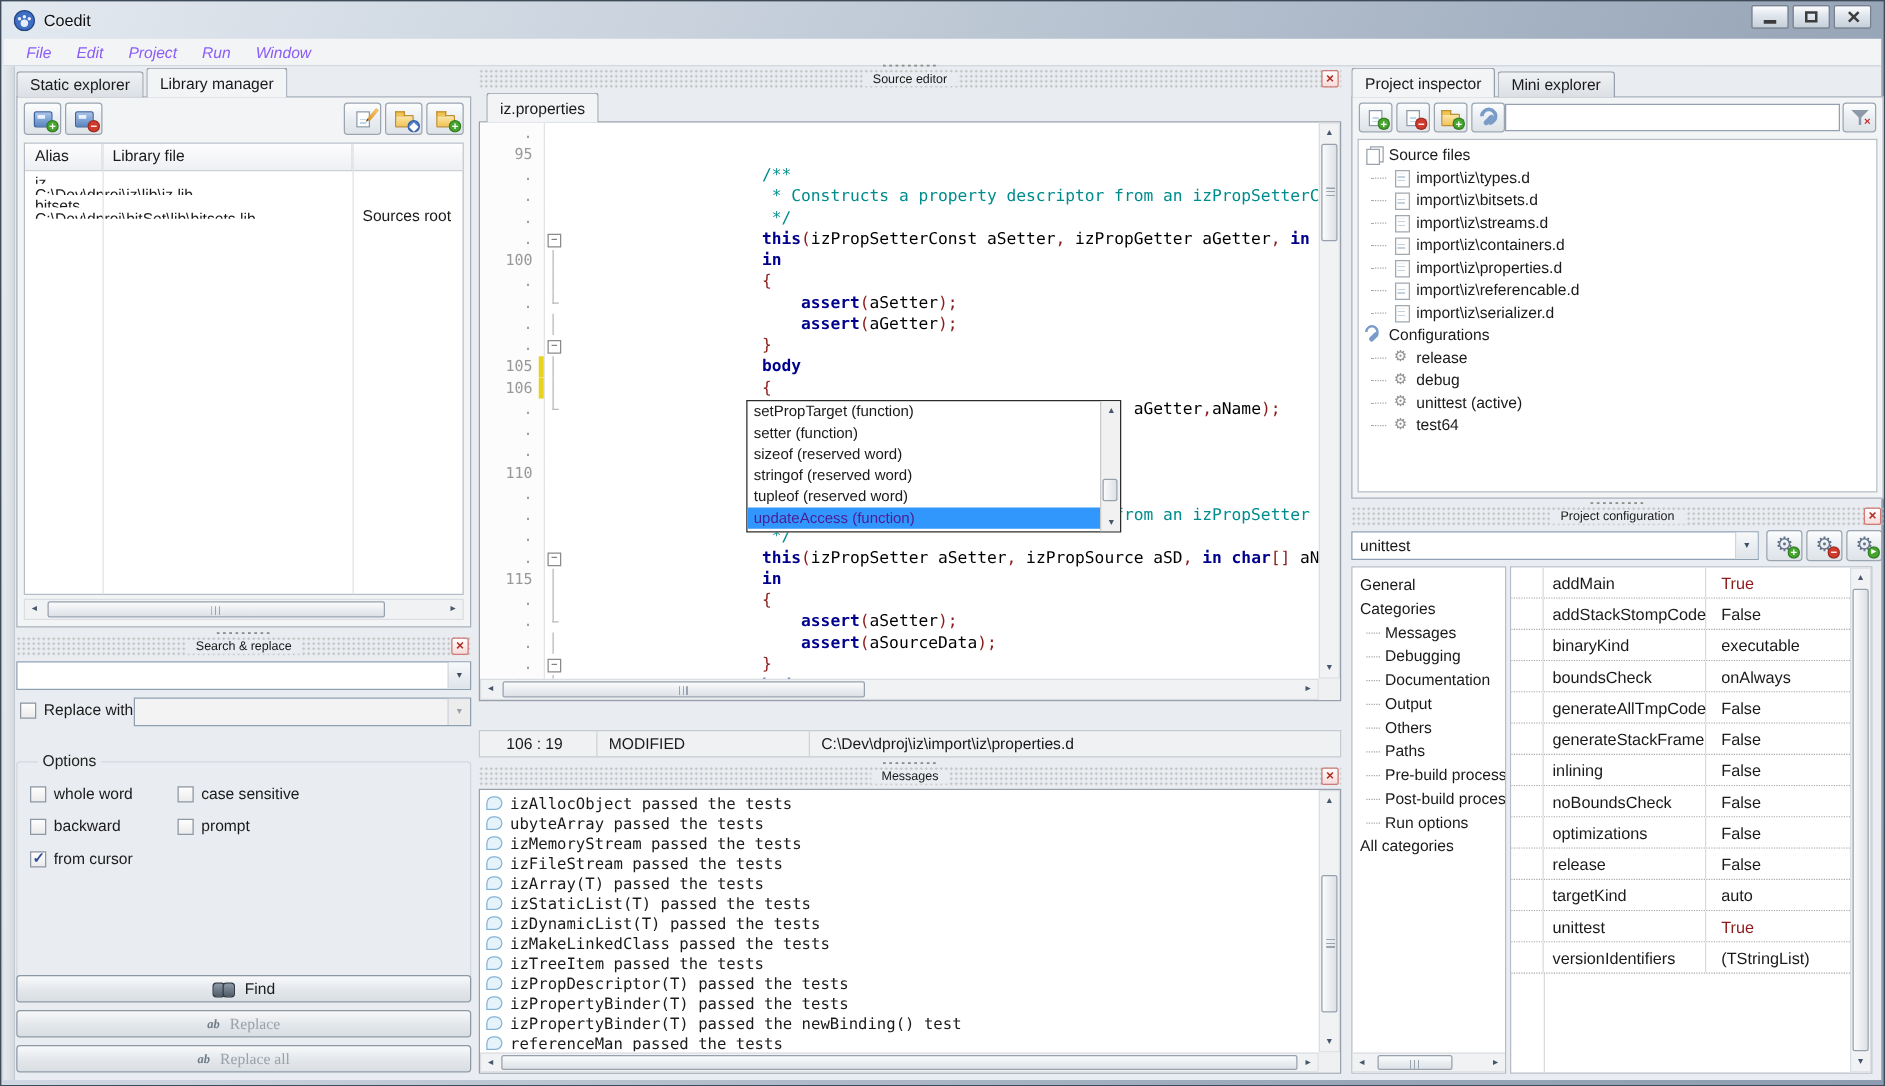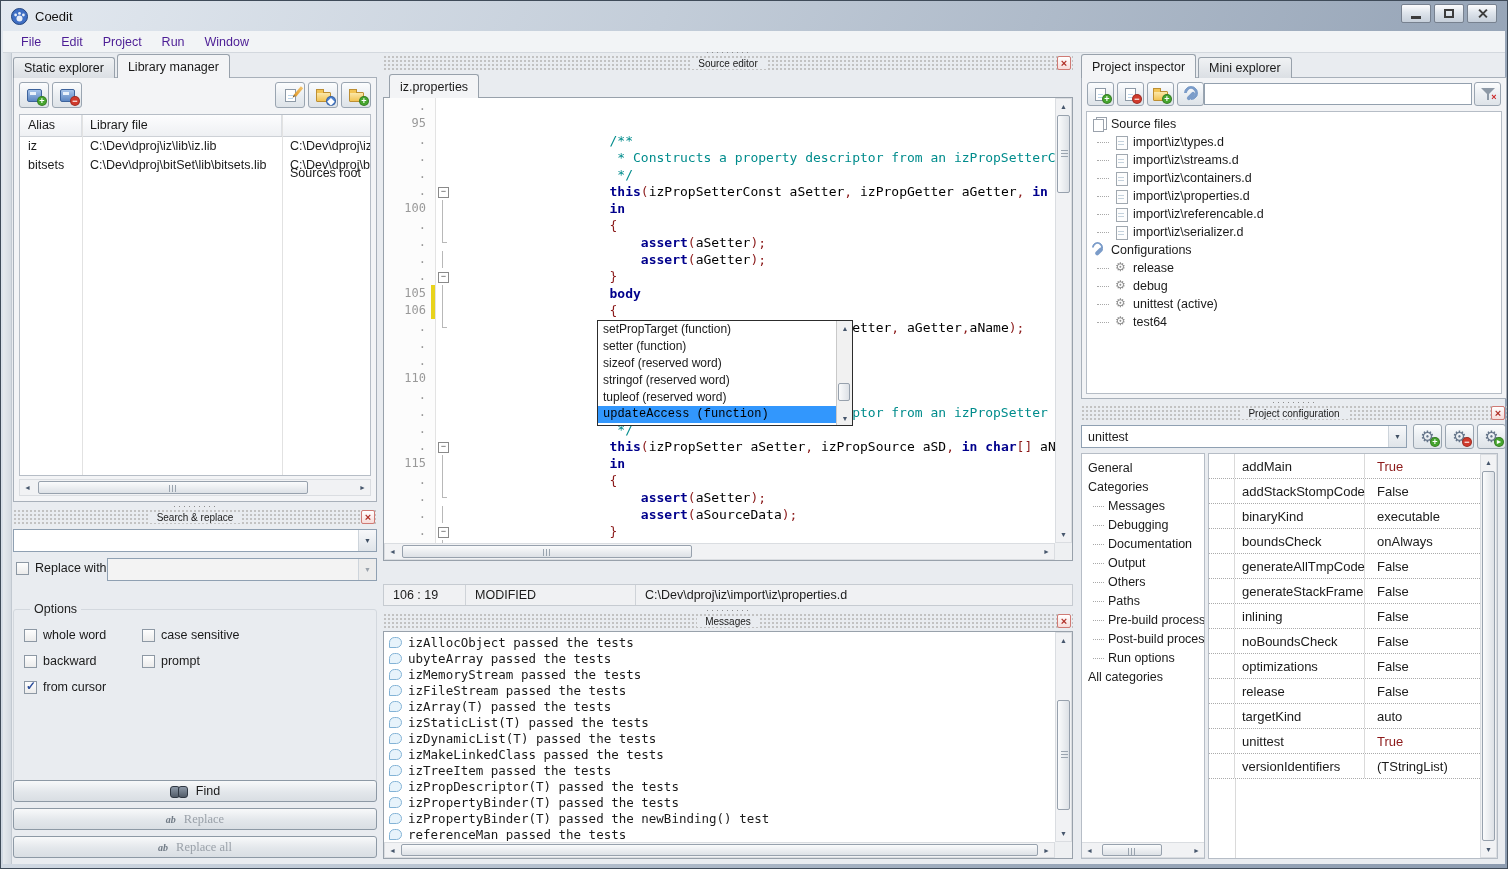--- a/index.html
+++ b/index.html
@@ -14,21 +14,21 @@
   .wb{width:30px;height:19px;margin-left:3px;border:1px solid #77818f;border-radius:2px;
       background:linear-gradient(#fdfdfe,#dfe5ec 45%,#c6cfda);display:flex;align-items:center;justify-content:center;position:relative;}
   .g-min{width:10px;height:3px;background:#3c3c3c;margin-top:7px;}
   .g-max{width:10px;height:9px;border:2px solid #3c3c3c;}
   .g-close{position:relative;width:11px;height:11px;}
   .g-close::before,.g-close::after{content:"";position:absolute;left:5px;top:0;width:2px;height:11px;background:#3c3c3c;}
   .g-close::before{transform:rotate(45deg);} .g-close::after{transform:rotate(-45deg);}
   
   .menubar{position:absolute;left:2px;top:30px;width:1502px;height:22px;background:#f2f4f6;border-bottom:1px solid #d3d8de;
            display:flex;align-items:center;padding-left:8px;}
-  .menu-item{padding:2px 10px;color:#4c1d95;}
+  .menu-item{padding:2px 10px;color:#8b5cf6;font-style:italic;}
   
   .workspace{position:absolute;left:2px;top:52px;width:1502px;height:811px;background:#e9ecf0;}
   .leftstrip{position:absolute;left:0;top:0;width:9px;height:811px;background:linear-gradient(90deg,#e6eaee,#d4dae1);border-right:1px solid #c2c9d1;}
   
   .tabbar{position:absolute;display:flex;align-items:flex-end;height:24px;z-index:3;}
   .tab{height:21px;padding:3px 10px 0;border:1px solid #98a1ab;border-bottom:none;border-radius:3px 3px 0 0;
        background:linear-gradient(#f0f2f4,#dbdfe4);margin-right:2px;white-space:nowrap;}
   .tab.active{height:24px;background:#f3f4f6;padding-top:5px;}
   .panel{position:absolute;background:#f3f4f6;border:1px solid #a8b0ba;}
   
@@ -95,21 +95,21 @@
         background:repeating-linear-gradient(90deg,#9aa4af 0 1px,transparent 1px 3px);}
   .thumb.grip-v::after{content:"";position:absolute;top:50%;left:3px;transform:translateY(-50%);height:8px;width:7px;
         background:repeating-linear-gradient(#9aa4af 0 1px,transparent 1px 3px);}
   .sbcorner{position:absolute;width:17px;height:17px;right:0;bottom:0;background:#eef0f2;}
   
   .libtable{position:absolute;background:#fff;border:1px solid #b6bdc6;overflow:hidden;}
   .lib-colline{position:absolute;top:0;bottom:0;width:1px;background:#e2e2e2;}
   .librow-hd{display:flex;height:22px;border-bottom:1px solid #cdd1d6;background:linear-gradient(#fdfdfe,#eef0f3);}
   .librow-hd span{padding:3px 0 0 8px;border-right:1px solid #dcdfe3;}
   .librow-hd span:nth-child(1){width:62px;} .librow-hd span:nth-child(2){width:200px;} .librow-hd span:nth-child(3){flex:1;border-right:none;margin-top:48px;}
-  .librow{display:flex;height:19px;line-height:19px;white-space:nowrap;}
+  .librow{display:flex;height:19px;line-height:19px;white-space:nowrap;flex-direction:column;}
   .librow span{overflow:hidden;padding-left:8px;}
   .librow span:nth-child(1){width:62px;} .librow span:nth-child(2){width:200px;} .librow span:nth-child(3){flex:1;}
   
   .editor{position:absolute;background:#fff;border:1px solid #98a1ab;overflow:hidden;}
   .edlines{position:absolute;left:0;top:0;right:17px;bottom:17px;overflow:hidden;}
   .ed-line{display:flex;height:17px;line-height:17px;font-family:"DejaVu Sans Mono",monospace;font-size:13px;white-space:pre;}
   .gut{flex:none;width:52px;text-align:right;padding-right:9px;color:#999;font-size:12px;background:#fcfcfc;border-right:1px solid #e3e3e3;position:relative;}
   .gut.marked::after{content:"";position:absolute;right:0;top:0;bottom:0;width:4px;background:#e8d31d;}
   .fold{flex:none;width:13px;position:relative;}
   .fold[data-fold="open"]::before{content:"−";position:absolute;left:2px;top:4px;width:9px;height:9px;border:1px solid #8a8a8a;background:#fff;
@@ -117,28 +117,28 @@
   .fold[data-fold="line"]::before{content:"";position:absolute;left:6px;top:0;bottom:0;border-left:1px solid #b8b8b8;}
   .fold[data-fold="end"]::before{content:"";position:absolute;left:6px;top:0;height:9px;border-left:1px solid #b8b8b8;}
   .fold[data-fold="end"]::after{content:"";position:absolute;left:6px;top:8px;width:5px;border-top:1px solid #b8b8b8;}
   .codecells{padding-left:4px;}
   .codecells .k{color:#00008c;font-weight:bold;}
   .codecells .c{color:#008c8c;}
   .codecells .y{color:#8b1a1a;}
   .codecells .p{color:#000;}
   .codecells .u{background:#e6e6e6;outline:1px solid #c0c0c0;}
   
-  .popup{position:absolute;left:213px;top:222px;width:256px;height:106px;background:#fff;border:1px solid #2c2c2c;display:flex;z-index:6;}
+  .popup{position:absolute;left:213px;top:222px;width:300px;height:106px;background:#fff;border:1px solid #2c2c2c;display:flex;z-index:6;}
   .popup-list{flex:1;overflow:hidden;}
   .popup-item{height:17px;line-height:17px;padding-left:5px;font-size:12px;white-space:nowrap;}
-  .popup-item.sel{background:#3297fd;color:#000000;font-family:Liberation Mono, monospace;}
+  .popup-item.sel{background:#3297fd;color:#4c1d95;}
   .popup-sb{width:16px;position:relative;background:#f1f1f1;border-left:1px solid #c9c9c9;}
   .popup-sb .sba{width:16px;height:14px;}
   
-  .statusbar{position:absolute;height:22px;background:#f0f1f3;border:1px solid #c6cbd1;display:flex;align-items:center;}
+  .statusbar{position:absolute;height:22px;background:#f0f1f3;border:1px solid #c6cbd1;display:flex;align-items:center;padding-left:12px;}
   .st-cell{height:100%;line-height:20px;padding:0 9px;border-right:1px solid #cfd3d8;white-space:nowrap;overflow:hidden;}
   
   .msgpanel{position:absolute;background:#fff;border:1px solid #98a1ab;overflow:hidden;}
   .msglist{position:absolute;left:1px;top:2px;right:18px;bottom:17px;overflow:hidden;}
   .msg-row{display:flex;align-items:center;height:16px;gap:6px;padding-left:4px;font-family:"DejaVu Sans Mono",monospace;font-size:12.5px;white-space:nowrap;}
   .bubble{flex:none;width:13px;height:11px;border:1px solid #83b3d6;background:#e7f3fb;border-radius:7px 7px 7px 0;}
   
   .treebox{position:absolute;background:#fff;border:1px solid #b6bdc6;overflow:hidden;}
   .tree-row{display:flex;align-items:center;height:18px;gap:5px;padding-left:5px;white-space:nowrap;}
   .tree-row.lvl1{padding-left:27px;position:relative;}
@@ -663,20 +663,24 @@
         <div class="tree-row">
               <span class="tico" data-icon="files"></span>
               <span class="tlabel">Source files</span>
             </div>
             <div class="tree-row lvl1">
               <span class="tico" data-icon="doc"></span>
               <span class="tlabel">import\iz\types.d</span>
             </div>
             <div class="tree-row lvl1">
               <span class="tico" data-icon="doc"></span>
+              <span class="tlabel">import\iz\bitsets.d</span>
+            </div>
+            <div class="tree-row lvl1">
+              <span class="tico" data-icon="doc"></span>
               <span class="tlabel">import\iz\streams.d</span>
             </div>
             <div class="tree-row lvl1">
               <span class="tico" data-icon="doc"></span>
               <span class="tlabel">import\iz\containers.d</span>
             </div>
             <div class="tree-row lvl1">
               <span class="tico" data-icon="doc"></span>
               <span class="tlabel">import\iz\properties.d</span>
             </div>

